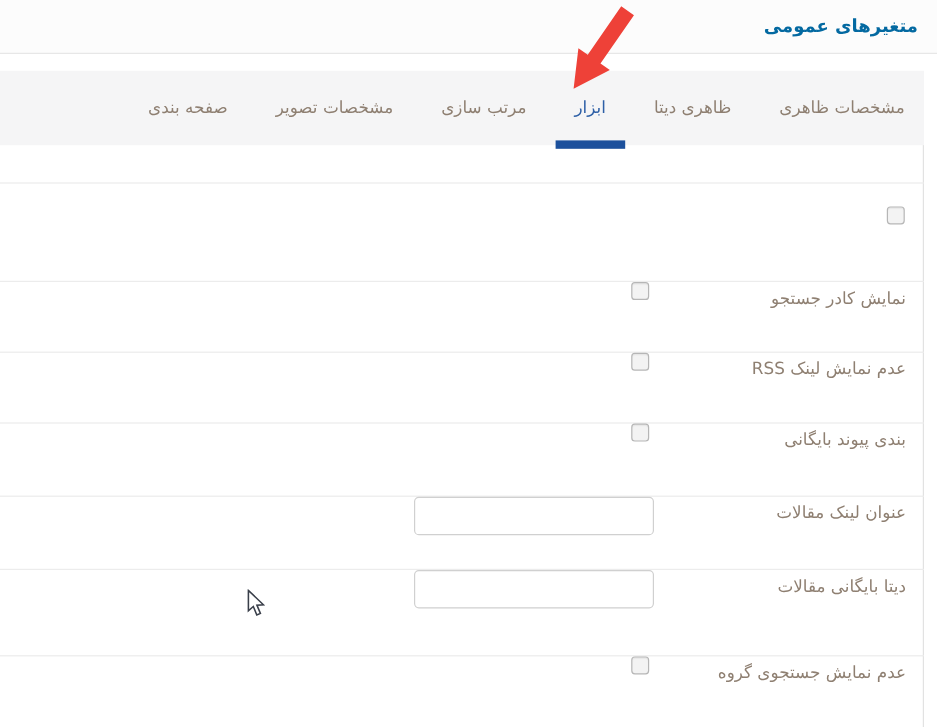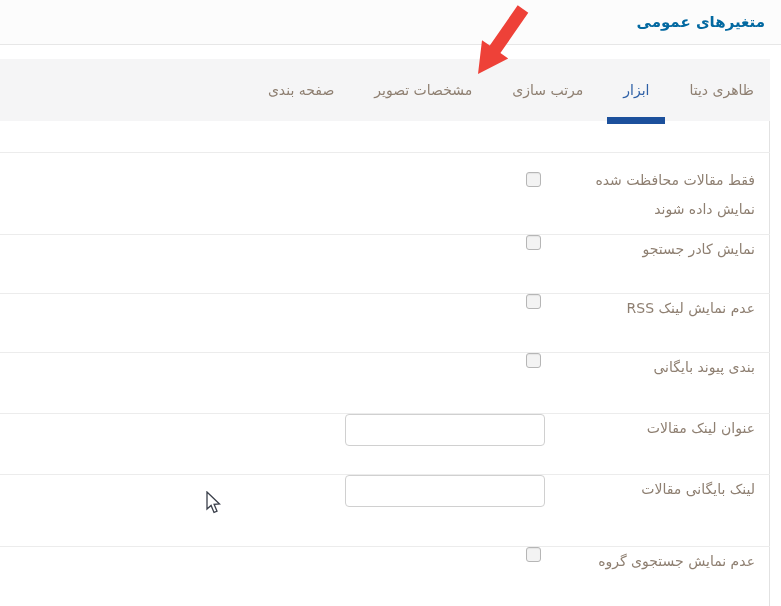--- a/index.html
+++ b/index.html
@@ -72,39 +72,41 @@
 <body>
 
 <div class="hdr">
   <span class="title">متغیرهای عمومی</span>
 </div>
 
 <div class="panel-body">
   <div class="panel-inner">
     <div class="tabbar">
         <div class="tab">
+          <span>مشخصات ظاهری</span>
+        </div>
+        <div class="tab">
           <span>ظاهری دیتا</span>
         </div>
         <div class="tab active">
           <span>ابزار</span>
           <i class="underline"></i>
         </div>
         <div class="tab">
           <span>مرتب سازی</span>
         </div>
         <div class="tab">
           <span>مشخصات تصویر</span>
         </div>
         <div class="tab">
           <span>صفحه بندی</span>
         </div>
       </div>
     <div class="rows">
         <div class="row top">
-          <div class="lbl">فقط مقالات محافظت شده<br>نمایش داده شوند</div>
           <div class="ctrl">
             <span class="checkbox"></span>
           </div>
         </div>
         <div class="row">
           <div class="lbl">نمایش کادر جستجو</div>
           <div class="ctrl">
             <span class="checkbox"></span>
           </div>
         </div>
@@ -120,21 +122,21 @@
             <span class="checkbox"></span>
           </div>
         </div>
         <div class="row">
           <div class="lbl">عنوان لینک مقالات</div>
           <div class="ctrl">
             <input type="text" class="text-input" style="">
           </div>
         </div>
         <div class="row">
-          <div class="lbl">لینک بایگانی مقالات</div>
+          <div class="lbl">دیتا بایگانی مقالات</div>
           <div class="ctrl">
             <input type="text" class="text-input" style="">
           </div>
         </div>
         <div class="row">
           <div class="lbl">عدم نمایش جستجوی گروه</div>
           <div class="ctrl">
             <span class="checkbox"></span>
           </div>
         </div>

